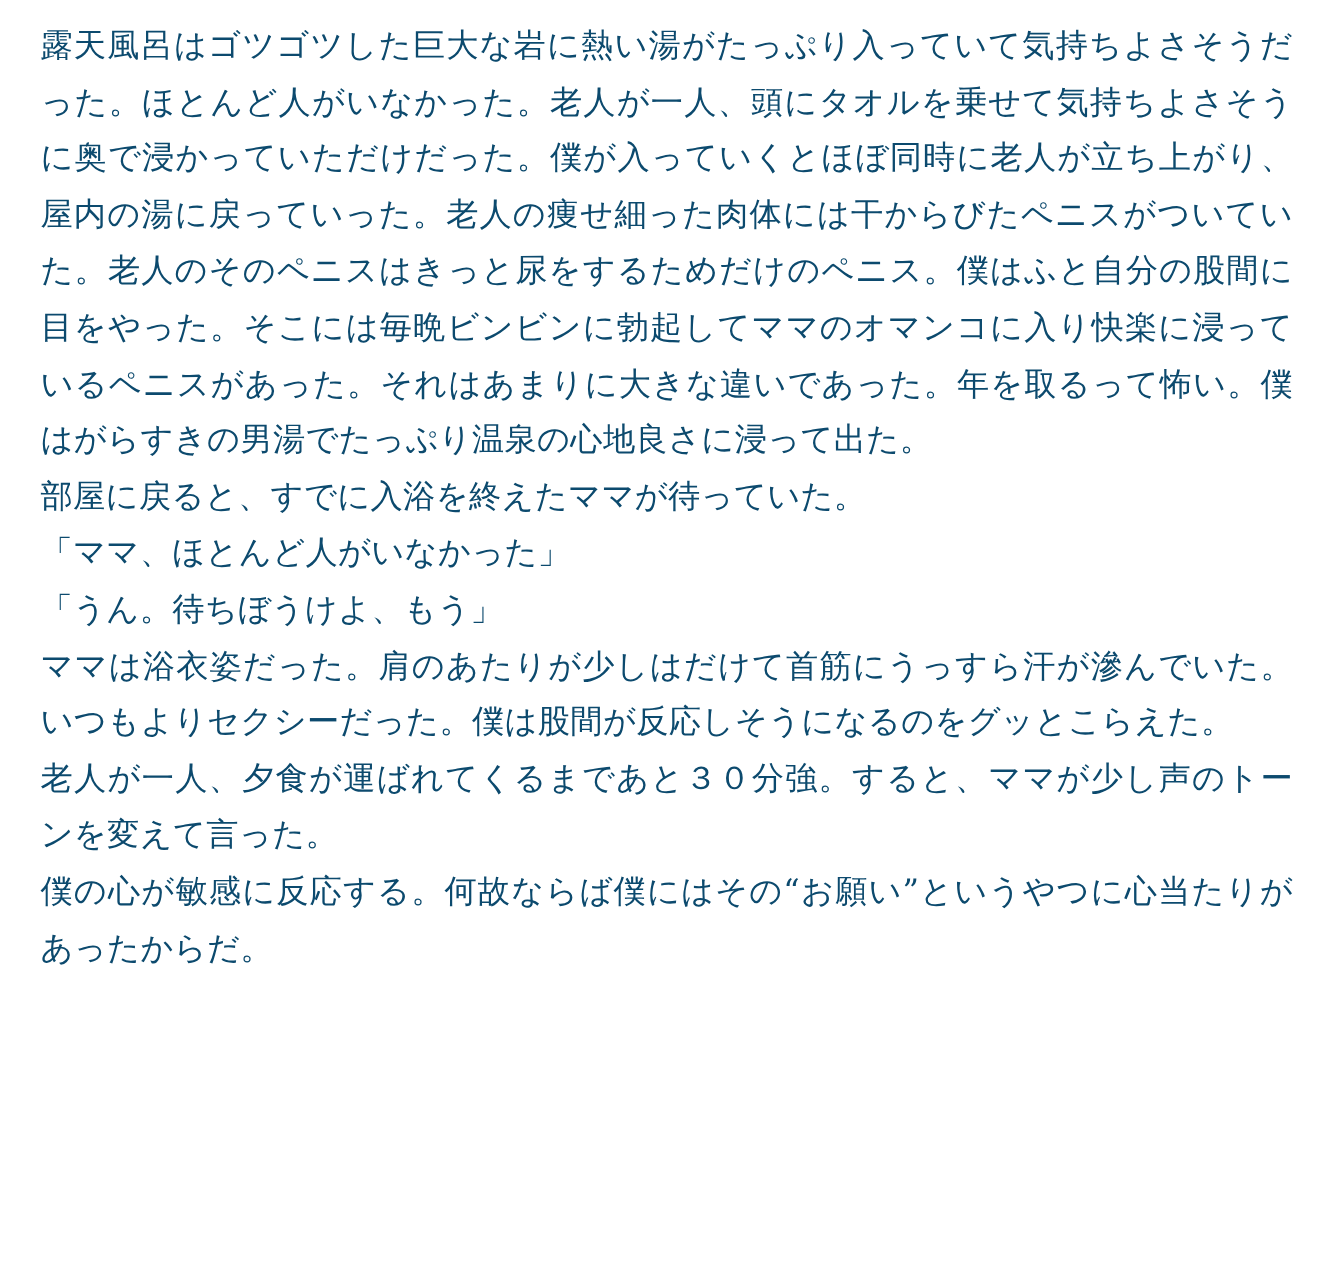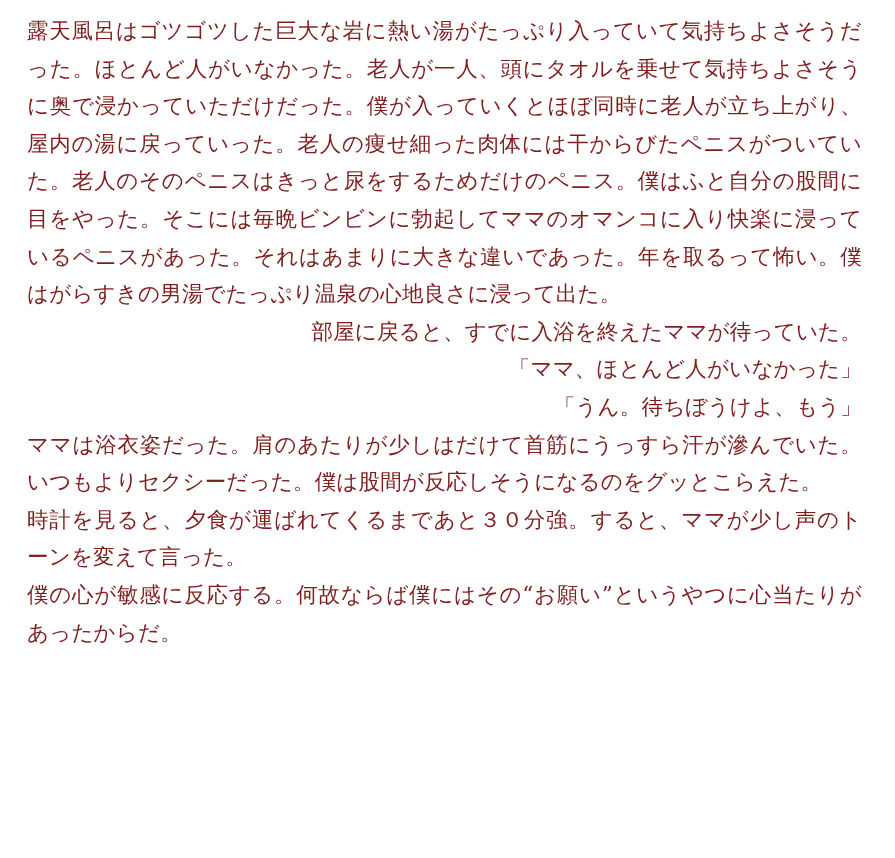--- a/index.html
+++ b/index.html
@@ -22,30 +22,30 @@
     background: #ffffff;
   }
   .para {
     margin: 0;
     font-size: 21.5px;
     line-height: 37.6px;
     letter-spacing: 0.2px;
     text-align: justify;
     text-justify: inter-character;
     word-break: break-all;
-    color: #7f1d1d;
+    color: #0c4a6e;
   }
   .para.nojustify {
-    text-align: right;
+    text-align: left;
   }
 </style>
 </head>
 <body>
 
 <div id="page">
   <p class="para">露天風呂はゴツゴツした巨大な岩に熱い湯がたっぷり入っていて気持ちよさそうだった。ほとんど人がいなかった。老人が一人、頭にタオルを乗せて気持ちよさそうに奥で浸かっていただけだった。僕が入っていくとほぼ同時に老人が立ち上がり、屋内の湯に戻っていった。老人の痩せ細った肉体には干からびたペニスがついていた。老人のそのペニスはきっと尿をするためだけのペニス。僕はふと自分の股間に目をやった。そこには毎晩ビンビンに勃起してママのオマンコに入り快楽に浸っているペニスがあった。それはあまりに大きな違いであった。年を取るって怖い。僕はがらすきの男湯でたっぷり温泉の心地良さに浸って出た。</p>
   <p class="para nojustify">部屋に戻ると、すでに入浴を終えたママが待っていた。</p>
   <p class="para nojustify">「ママ、ほとんど人がいなかった」</p>
   <p class="para nojustify">「うん。待ちぼうけよ、もう」</p>
   <p class="para">ママは浴衣姿だった。肩のあたりが少しはだけて首筋にうっすら汗が滲んでいた。いつもよりセクシーだった。僕は股間が反応しそうになるのをグッとこらえた。</p>
-  <p class="para">時計を見ると、夕食が運ばれてくるまであと３０分強。すると、ママが少し声のトーンを変えて言った。</p>
+  <p class="para">老人が一人、夕食が運ばれてくるまであと３０分強。すると、ママが少し声のトーンを変えて言った。</p>
   <p class="para">僕の心が敏感に反応する。何故ならば僕にはその“お願い”というやつに心当たりがあったからだ。</p>
 </div>
 
 </body></html>

